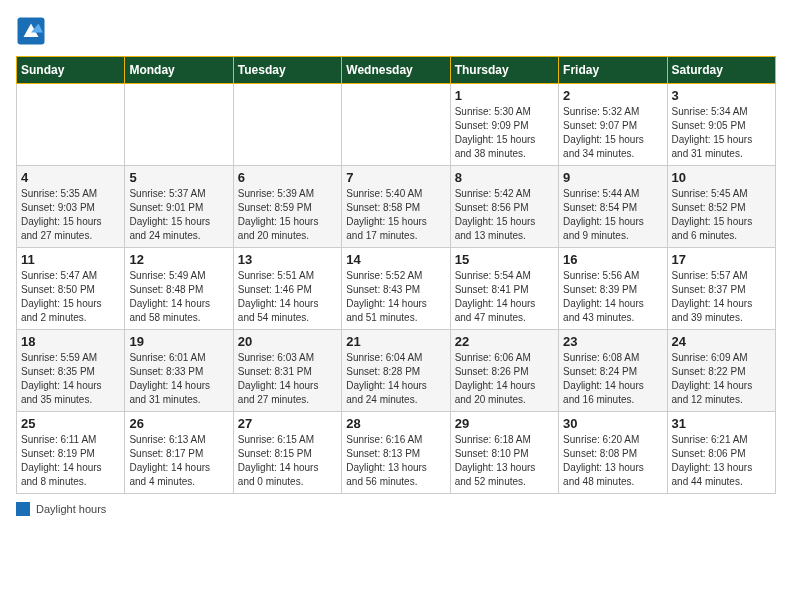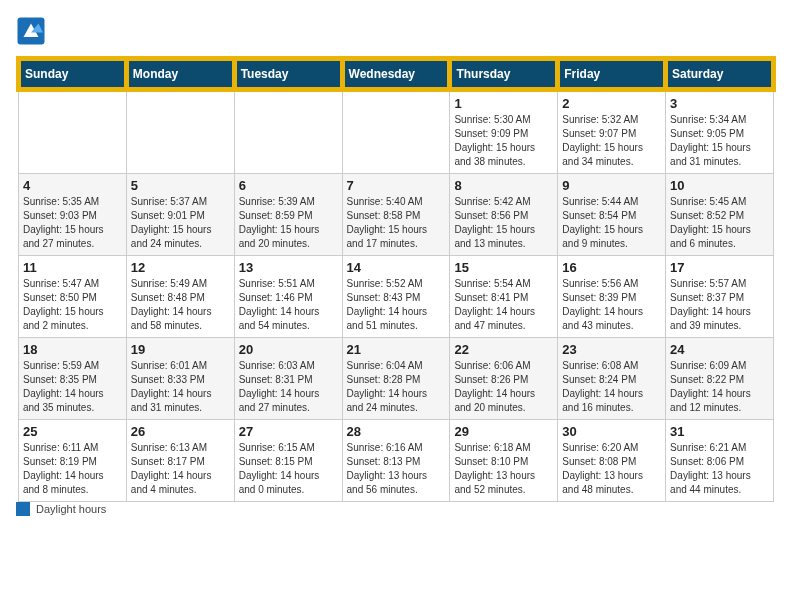--- a/index.html
+++ b/index.html
@@ -43,26 +43,26 @@
     .location {
       font-size: 15px;
       color: #444;
     }
     .calendar {
       width: 100%;
       border-collapse: collapse;
       font-size: 11px;
     }
     .calendar thead tr th {
-      background: #0c4a6e;
+      background: #14532d;
       color: #fff;
       padding: 6px 4px;
       text-align: left;
       font-size: 12px;
-      border: 5px solid #eab308;
+      border: 1px solid #eab308;
     }
     .calendar tbody tr td {
       border: 1px solid #ccc;
       vertical-align: top;
       padding: 4px;
       width: 108px;
       min-height: 80px;
       background: #fff;
     }
     .calendar tbody tr:nth-child(even) td {
@@ -77,20 +77,21 @@
     .day-info {
       color: #333;
       font-size: 10px;
       line-height: 1.4;
     }
     .empty { background: #fff !important; }
     .legend {
       display: flex;
       align-items: center;
       gap: 6px;
+      margin-top: 8px;
       font-size: 11px;
       color: #444;
     }
     .legend-box {
       width: 14px;
       height: 14px;
       background: #1a6eb5;
       display: inline-block;
     }
   </style>

